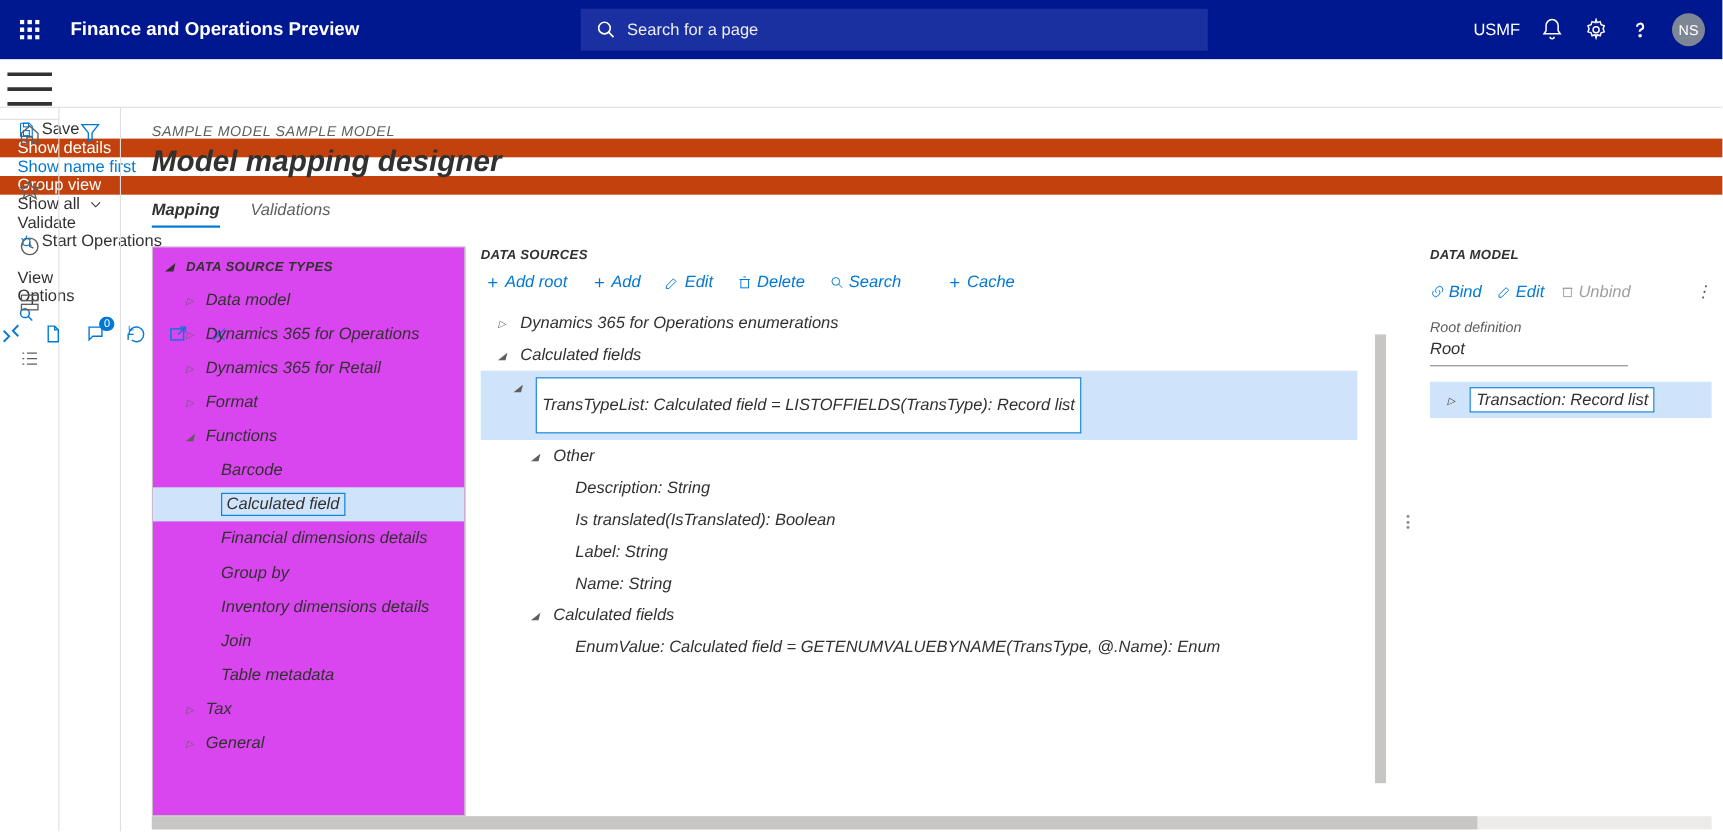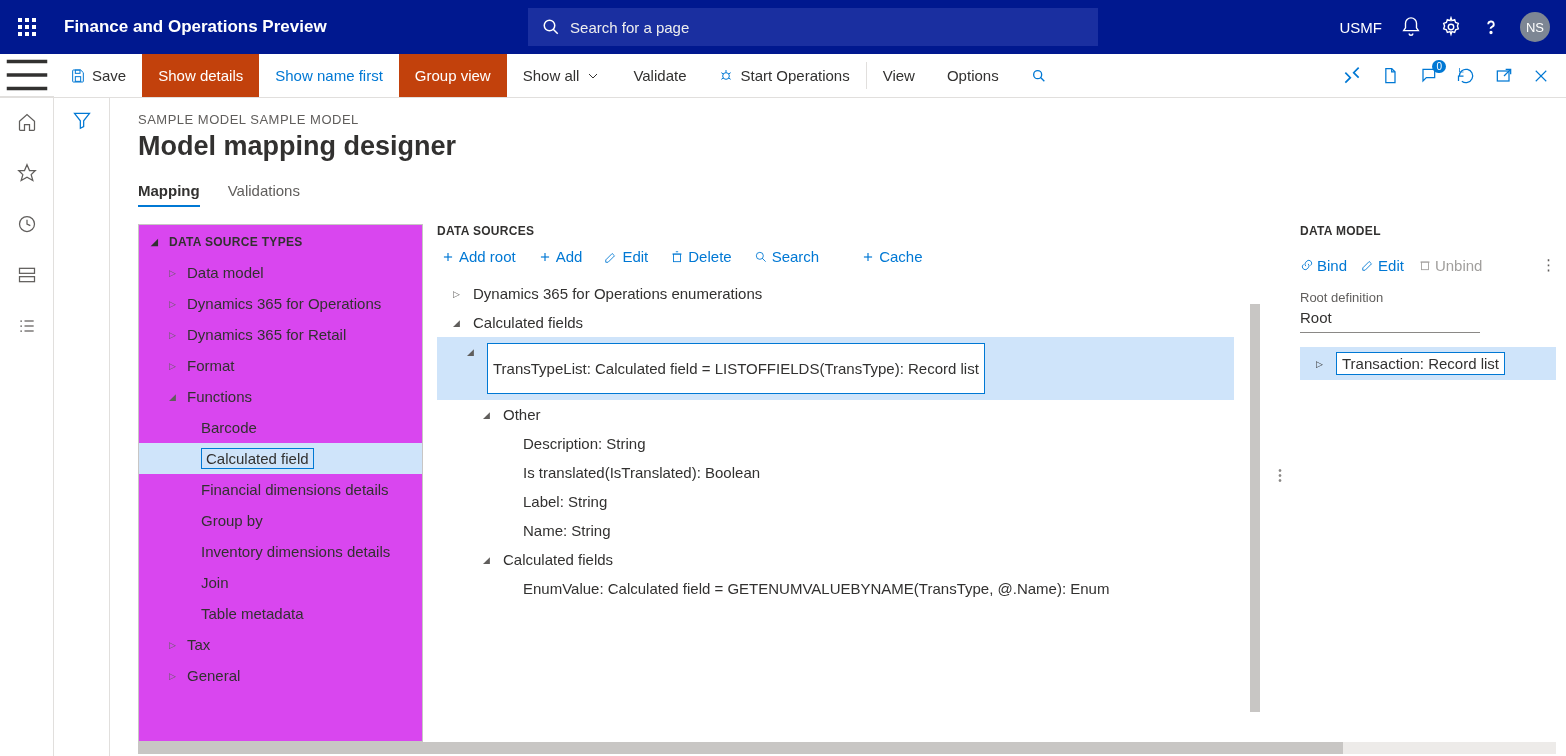--- a/index.html
+++ b/index.html
@@ -13,34 +13,34 @@
   .search-box-wrap { flex: 1; display: flex; justify-content: center; }
   .search-box { background: #1a2fa0; height: 38px; width: 570px; display: flex; align-items: center; padding: 0 14px; margin-left: -40px;}
   .search-box svg { width: 18px; height: 18px; stroke: #fff; margin-right: 10px; flex-shrink: 0;}
   .search-box span { color: #eee; font-size: 15px; }
   .top-right { display: flex; align-items: center; gap: 18px; padding-right: 16px; }
   .top-right .txt { font-size: 15px; }
   .top-icon { width: 22px; height: 22px; display:flex; align-items:center; justify-content:center; }
   .avatar { width: 30px; height: 30px; border-radius: 50%; background: #7d8694; display: flex; align-items: center; justify-content: center; font-size: 13px; }
 
   
-  .actionpane { height: 44px; border-bottom: 1px solid #e1dfdd; display: flex; align-items: stretch; background:#fff;}
+  .actionpane { height: 44px; border-bottom: 1px solid #e1dfdd; display: flex; align-items: stretch; background:#fff;flex-direction:column;}
   .left-rail-toggle { width: 54px; display: flex; align-items: center; justify-content: center; border-bottom: 1px solid #e1dfdd;}
   .ap-btn { display: flex; align-items: center; padding: 0 16px; gap: 6px; font-size: 15px; color: #323130; cursor: pointer; }
   .ap-btn.blue { background: #c2410c; color: #fff; }
   .ap-btn.blueText { color: #0078d4; }
   .ap-btn svg { width: 16px; height: 16px; }
   .ap-sep { width: 1px; background: #e1dfdd; margin: 8px 0; }
   .ap-spacer { flex: 1; }
   .ap-icons { display:flex; align-items:center; gap: 18px; padding-right: 16px;}
   .ap-icons > div { display:flex; align-items:center; justify-content:center; position:relative;}
   .badge { position:absolute; top:-6px; right:-8px; background:#0078d4; color:#fff; border-radius:8px; font-size:10px; padding:0 4px; line-height:13px; min-width:13px; text-align:center;}
 
   
-  .main { display: flex; height: calc(756px - 54px - 44px); }
+  .main { display: flex; height: calc(756px - 54px - 44px); font-style: italic; }
   .sidebar { width: 54px; border-right: 1px solid #e1dfdd; display: flex; flex-direction: column; align-items: center; padding-top: 14px; gap: 28px; }
   .sidebar svg { width: 20px; height: 20px; stroke:#605e5c; fill:none;}
   .filter-col { width: 56px; border-right: 1px solid #e1dfdd; display:flex; justify-content:center; padding-top:12px;}
   .filter-col svg { width: 20px; height:20px; stroke:#0078d4; fill:none;}
 
   .content { flex: 1; display: flex; flex-direction: column; padding: 14px 0 0 28px; overflow:hidden;}
   .breadcrumb { font-size: 13px; color: #605e5c; letter-spacing: 0.5px; }
   .page-title { font-size: 27px; font-weight: 600; margin: 4px 0 14px 0; }
 
   .tabs { display: flex; gap: 28px; border-bottom: 1px solid transparent; margin-bottom: 0; }

